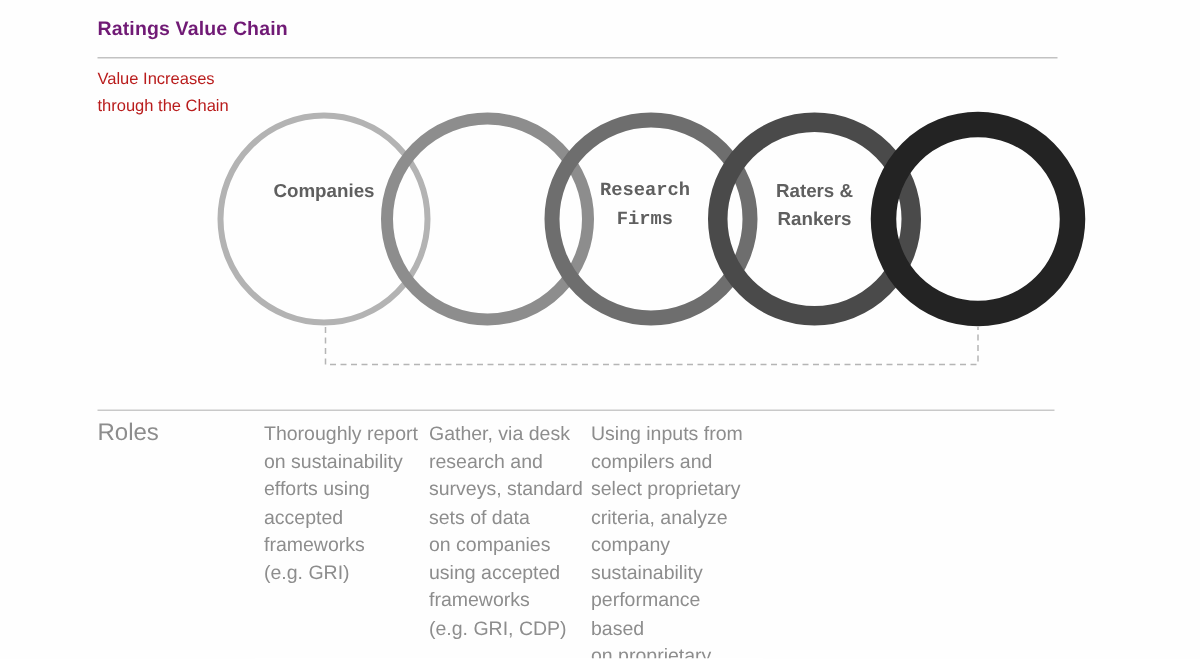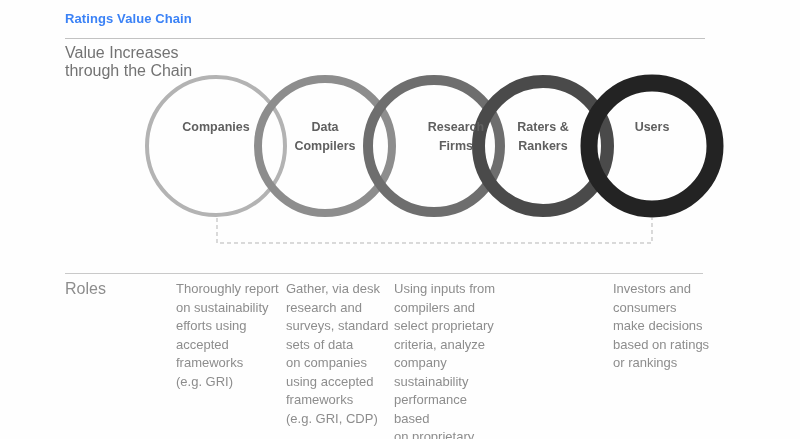--- a/index.html
+++ b/index.html
@@ -14,59 +14,59 @@
     height: 439px;
     background: #fefefe;
     overflow: hidden;
   }
   .title {
     position: absolute;
     left: 65px;
     top: 11px;
     font-size: 13px;
     font-weight: 700;
-    color: #3b82f6;
+    color: #701a75;
     letter-spacing: 0.1px;
     text-align: right;
   }
   .rule {
     position: absolute;
     height: 1px;
     background: #c2c2c2;
   }
   .rule-top { left: 65px; top: 38px; width: 640px; }
   .rule-roles { left: 65px; top: 273px; width: 638px; background: #c9c9c9; }
   .axis-label {
     position: absolute;
     left: 65px;
     top: 44px;
-    font-size: 16px;
+    font-size: 11px;
     line-height: 18px;
-    color: #737373;
+    color: #b91c1c;
     white-space: pre-line;
   }
   .chain-svg {
     position: absolute;
     left: 0;
     top: 60px;
   }
   .node-label {
     position: absolute;
     top: 118px;
     width: 112px;
     text-align: center;
     font-size: 12.5px;
     font-weight: 700;
     line-height: 19px;
     color: #5f5f5f;
     white-space: pre-line;
   }
   .nl-0 { left: 160px; }
   .nl-1 { left: 269px; }
-  .nl-2 { left: 400px; }
+  .nl-2 { left: 374px; font-family: Liberation Mono, monospace; }
   .nl-3 { left: 487px; }
   .nl-4 { left: 596px; }
   .roles-label {
     position: absolute;
     left: 65px;
     top: 280px;
     font-size: 16px;
     color: #8d8d8d;
   }
   .role-cell {
@@ -98,27 +98,24 @@
   <svg class="chain-svg" width="800" height="200" viewBox="0 0 800 200" xmlns="http://www.w3.org/2000/svg">
     <path d="M217,158 L217,183 L652,183 L652,158" fill="none" stroke-width="1" stroke-dasharray="4 3" stroke="#b5b5b5"></path>
     <circle cx="216" cy="86" r="69" fill="none" stroke-width="4" stroke="#b3b3b3"></circle>
     <circle cx="325" cy="86" r="67" fill="none" stroke-width="8" stroke="#8d8d8d"></circle>
     <circle cx="434" cy="86" r="66" fill="none" stroke-width="10" stroke="#6e6e6e"></circle>
     <circle cx="543" cy="86" r="64.5" fill="none" stroke-width="13" stroke="#4a4a4a"></circle>
     <circle cx="652" cy="86" r="63" fill="none" stroke-width="17" stroke="#232323"></circle>
   </svg>
 
   <div class="node-label nl-0">Companies</div>
-  <div class="node-label nl-1">Data
-Compilers</div>
   <div class="node-label nl-2">Research
 Firms</div>
   <div class="node-label nl-3">Raters &amp;
 Rankers</div>
-  <div class="node-label nl-4">Users</div>
 
   <div class="rule rule-roles"></div>
   <div class="roles-label">Roles</div>
 
   <div class="role-cell rc-0">Thoroughly report
 on sustainability
 efforts using
 accepted
 frameworks
 (e.g. GRI)</div>
@@ -132,19 +129,14 @@
 (e.g. GRI, CDP)</div>
   <div class="role-cell rc-2">Using inputs from
 compilers and
 select proprietary
 criteria, analyze
 company
 sustainability
 performance based
 on proprietary
 models</div>
-  <div class="role-cell rc-4">Investors and
-consumers
-make decisions
-based on ratings
-or rankings</div>
 
 </div>
 
 </body></html>

